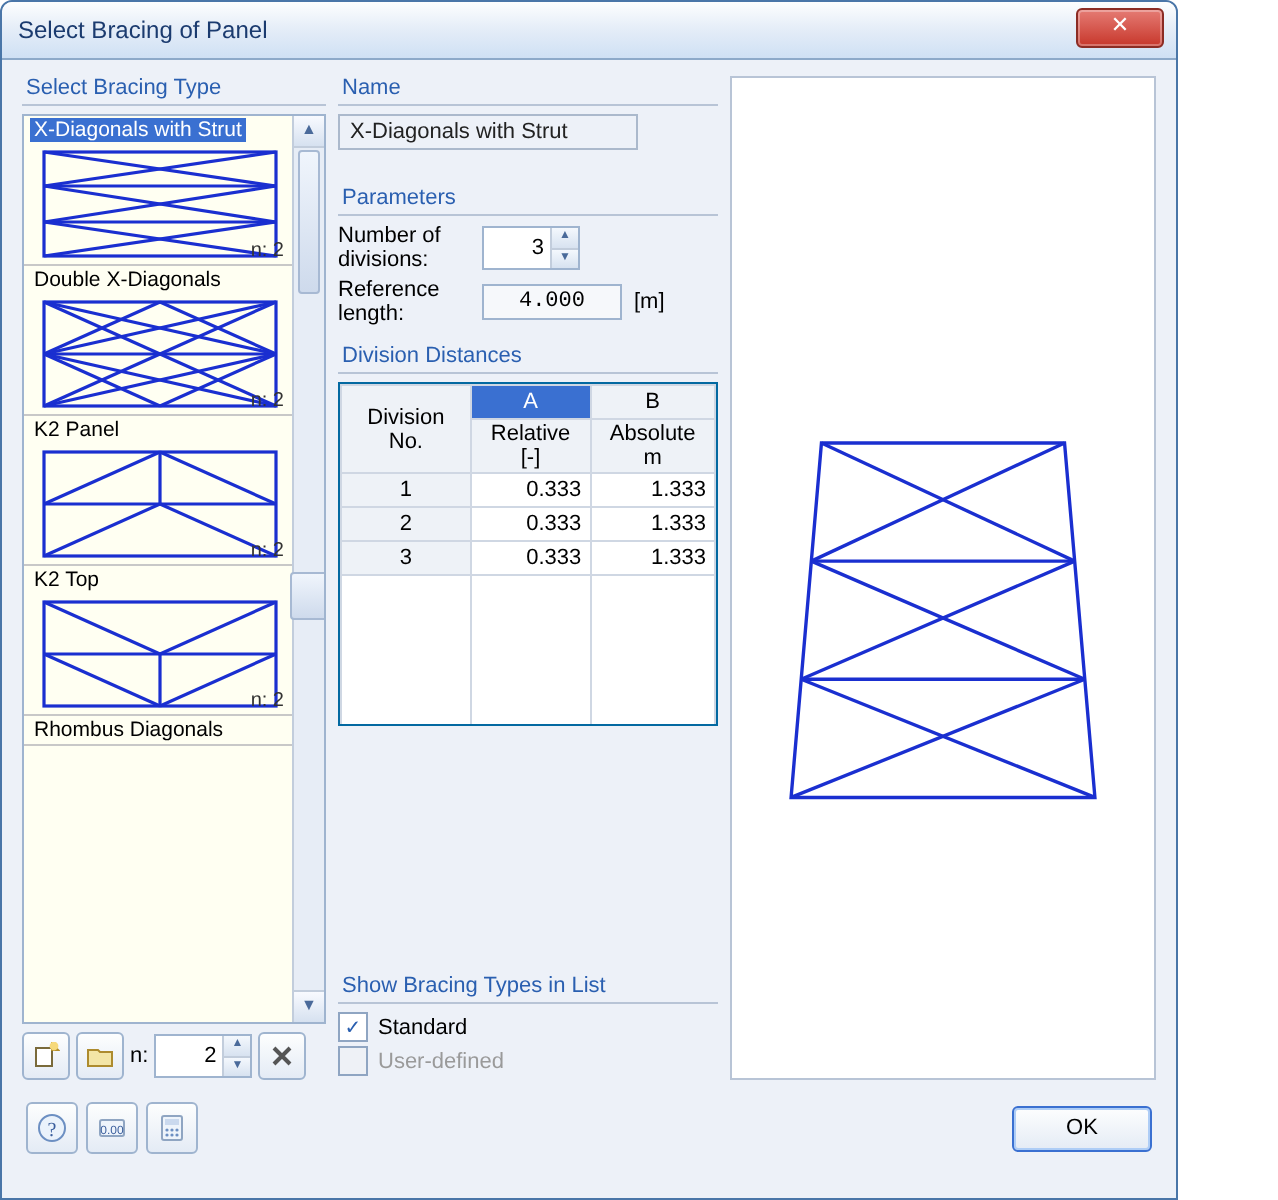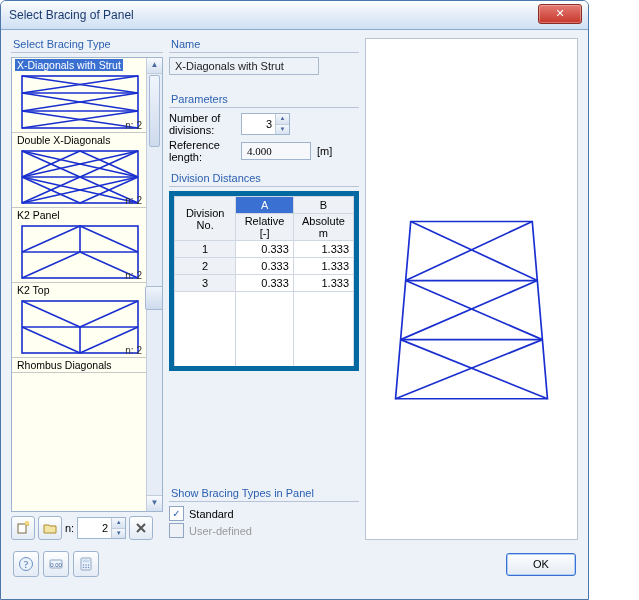--- a/index.html
+++ b/index.html
@@ -31,24 +31,24 @@
 .icon-btn svg{width:14px;height:14px}
 .spinner{display:inline-flex;border:1px solid #9fb4cf;height:20px;background:#fff}
 .spinner input{width:28px;border:none;text-align:right;padding-right:3px;font-family:inherit;font-size:11px;outline:none}
 .spinner .spins{display:flex;flex-direction:column;width:14px}
 .spinner .sp{flex:1;background:linear-gradient(#f4f8fd,#d7e2f0);border-left:1px solid #c2cddc;text-align:center;font-size:6px;line-height:9px;color:#4a6a9a}
 .spinner .sp+.sp{border-top:1px solid #c2cddc}
 .field-ro{background:#edf1f8;border:1px solid #abb9cc;padding:2px 5px;width:150px;box-sizing:border-box;color:#222}
 .param-box{border:0;margin-top:14px}
 .param-row{display:flex;align-items:center;margin:3px 0}
 .param-row .lbl{width:72px;color:#000}
-.num-field{width:58px;border:1px solid #9fb4cf;background:#f6f8fb;text-align:left;padding:2px 5px;font-family:Liberation Serif, serif;font-size:11px}
+.num-field{width:58px;border:1px solid #9fb4cf;background:#f6f8fb;text-align:center;padding:2px 5px;font-family:Liberation Mono, monospace;font-size:11px}
 .unit{margin-left:6px;color:#000}
 .dd-box{flex:1;border:0;margin-top:2px}
-.table{border:5px solid #0369a1;background:#fff;height:170px;overflow:hidden}
+.table{border:1px solid #0369a1;background:#fff;height:170px;overflow:hidden}
 .table table{border-collapse:collapse;width:100%;font-size:11px}
 .table th,.table td{border:1px solid #cfd7e3;padding:1px 4px;text-align:center;height:14px}
 .table th{background:#eef2f7;font-weight:normal}
 .table th.selA{background:#3a70d1;color:#fff}
 .table td.hdr{background:#eef2f7}
 .table .filler td{height:100px;background:#fff;border-left:1px solid #cfd7e3;border-right:1px solid #cfd7e3;border-bottom:none;border-top:none}
 .showbox .cb-row{display:flex;align-items:center;gap:5px;margin:2px 0}
 .cb{width:13px;height:13px;border:1px solid #8fa5c2;background:#fff;display:inline-flex;align-items:center;justify-content:center;font-size:10px;color:#2a5fb0}
 .cb.disabled{background:#eef1f6;color:#b0b0b0}
 .preview-svg{width:100%;height:100%}
@@ -260,21 +260,21 @@
                     <td class="hdr"></td>
                     <td></td>
                     <td></td>
                   </tr>
             </tbody>
               </table>
           </div>
         </div>
 
         <div class="showbox">
-          <div class="group-label">Show Bracing Types in Panel</div>
+          <div class="group-label">Show Bracing Types in List</div>
           <div class="hr"></div>
           <div class="cb-row">
             <span class="cb">✓</span>
             <span>Standard</span>
           </div>
           <div class="cb-row" style="color:#9a9a9a">
             <span class="cb disabled"></span>
             <span>User-defined</span>
           </div>
         </div>

